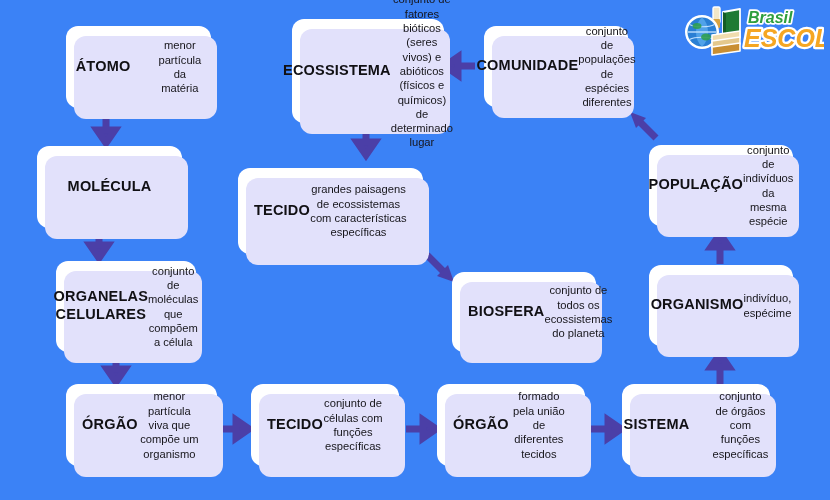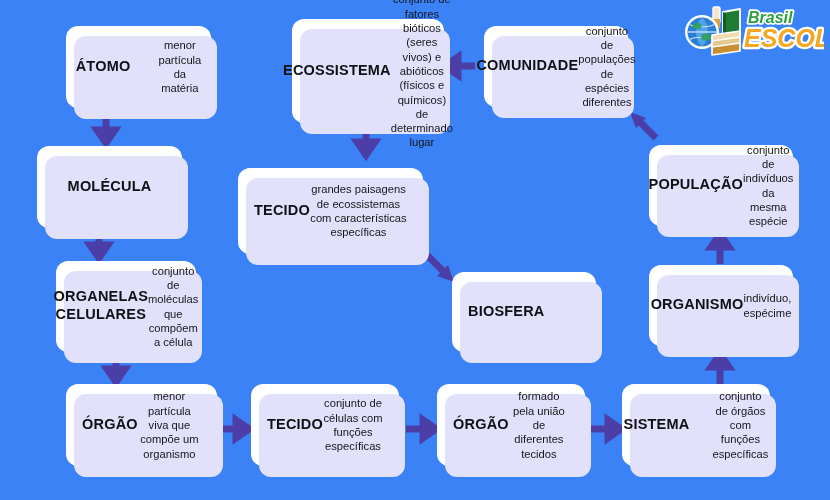--- a/index.html
+++ b/index.html
@@ -257,15 +257,16 @@
     <div class="card-desc">conjunto de fatores bióticos (seres vivos) e abióticos (físicos e químicos) de determinado lugar</div>
   </div>
 
   <div class="card" style="left:238px; top:168px; width:185px; height:86px;">
     <div class="card-title">TECIDO</div>
     <div class="card-desc">grandes paisagens de ecossistemas com características específicas</div>
   </div>
 
   <div class="card" style="left:452px; top:272px; width:144px; height:80px;justify-content:space-between;">
     <div class="card-title">BIOSFERA</div>
+    <div class="card-desc">conjunto de todos os ecossistemas do planeta</div>
   </div>
 
 </div>
 
 </body></html>

